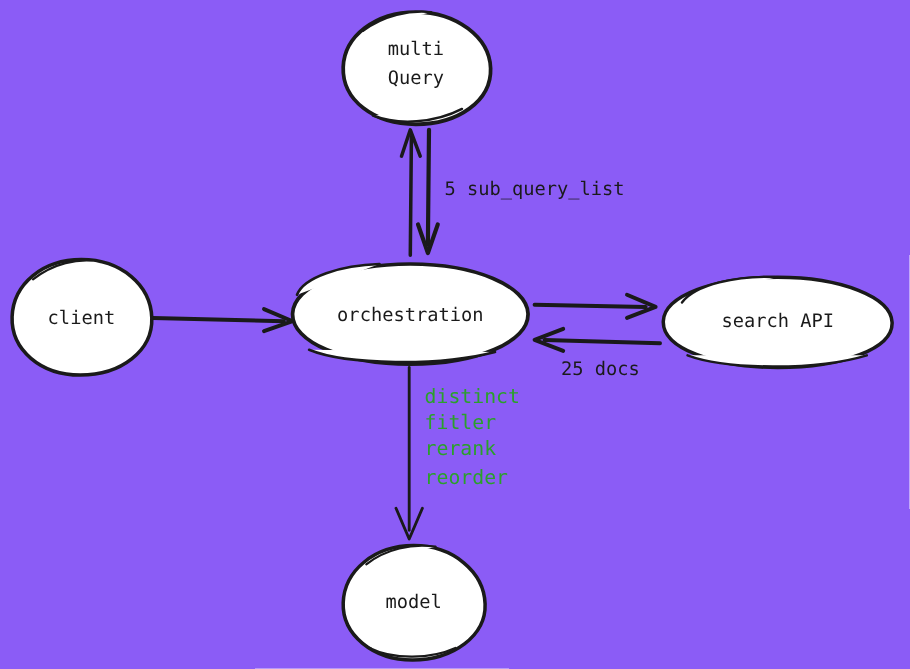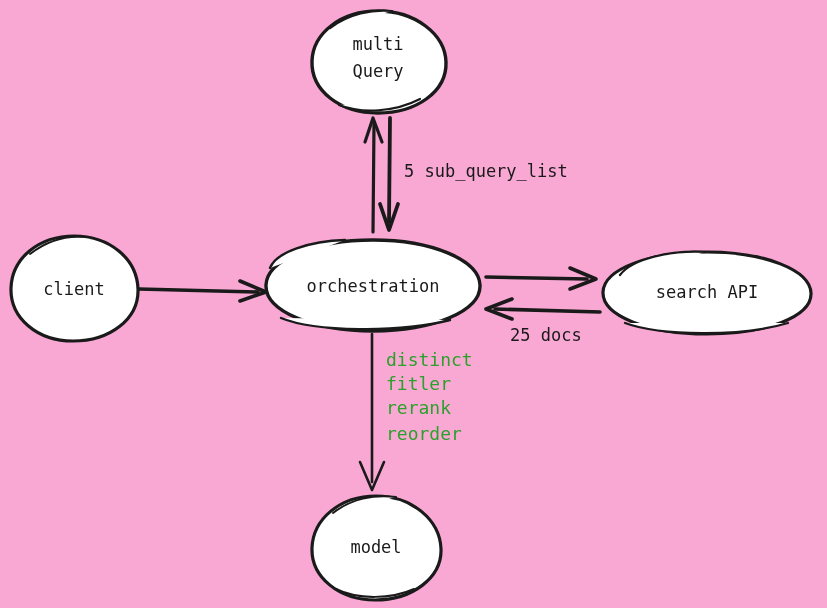--- a/index.html
+++ b/index.html
@@ -11,21 +11,21 @@
   body {
     width: 827px;
     height: 608px;
     overflow: hidden;
     font-family: "DejaVu Sans Mono", "Liberation Mono", monospace;
   }
   #diagram-root {
     position: relative;
     width: 827px;
     height: 608px;
-    background: #f9a8d4;
+    background: #8b5cf6;
     text-decoration: underline;
   }
   svg#diagram-canvas {
     position: absolute;
     top: 0;
     left: 0;
     width: 827px;
     height: 608px;
     display: block;
   }

